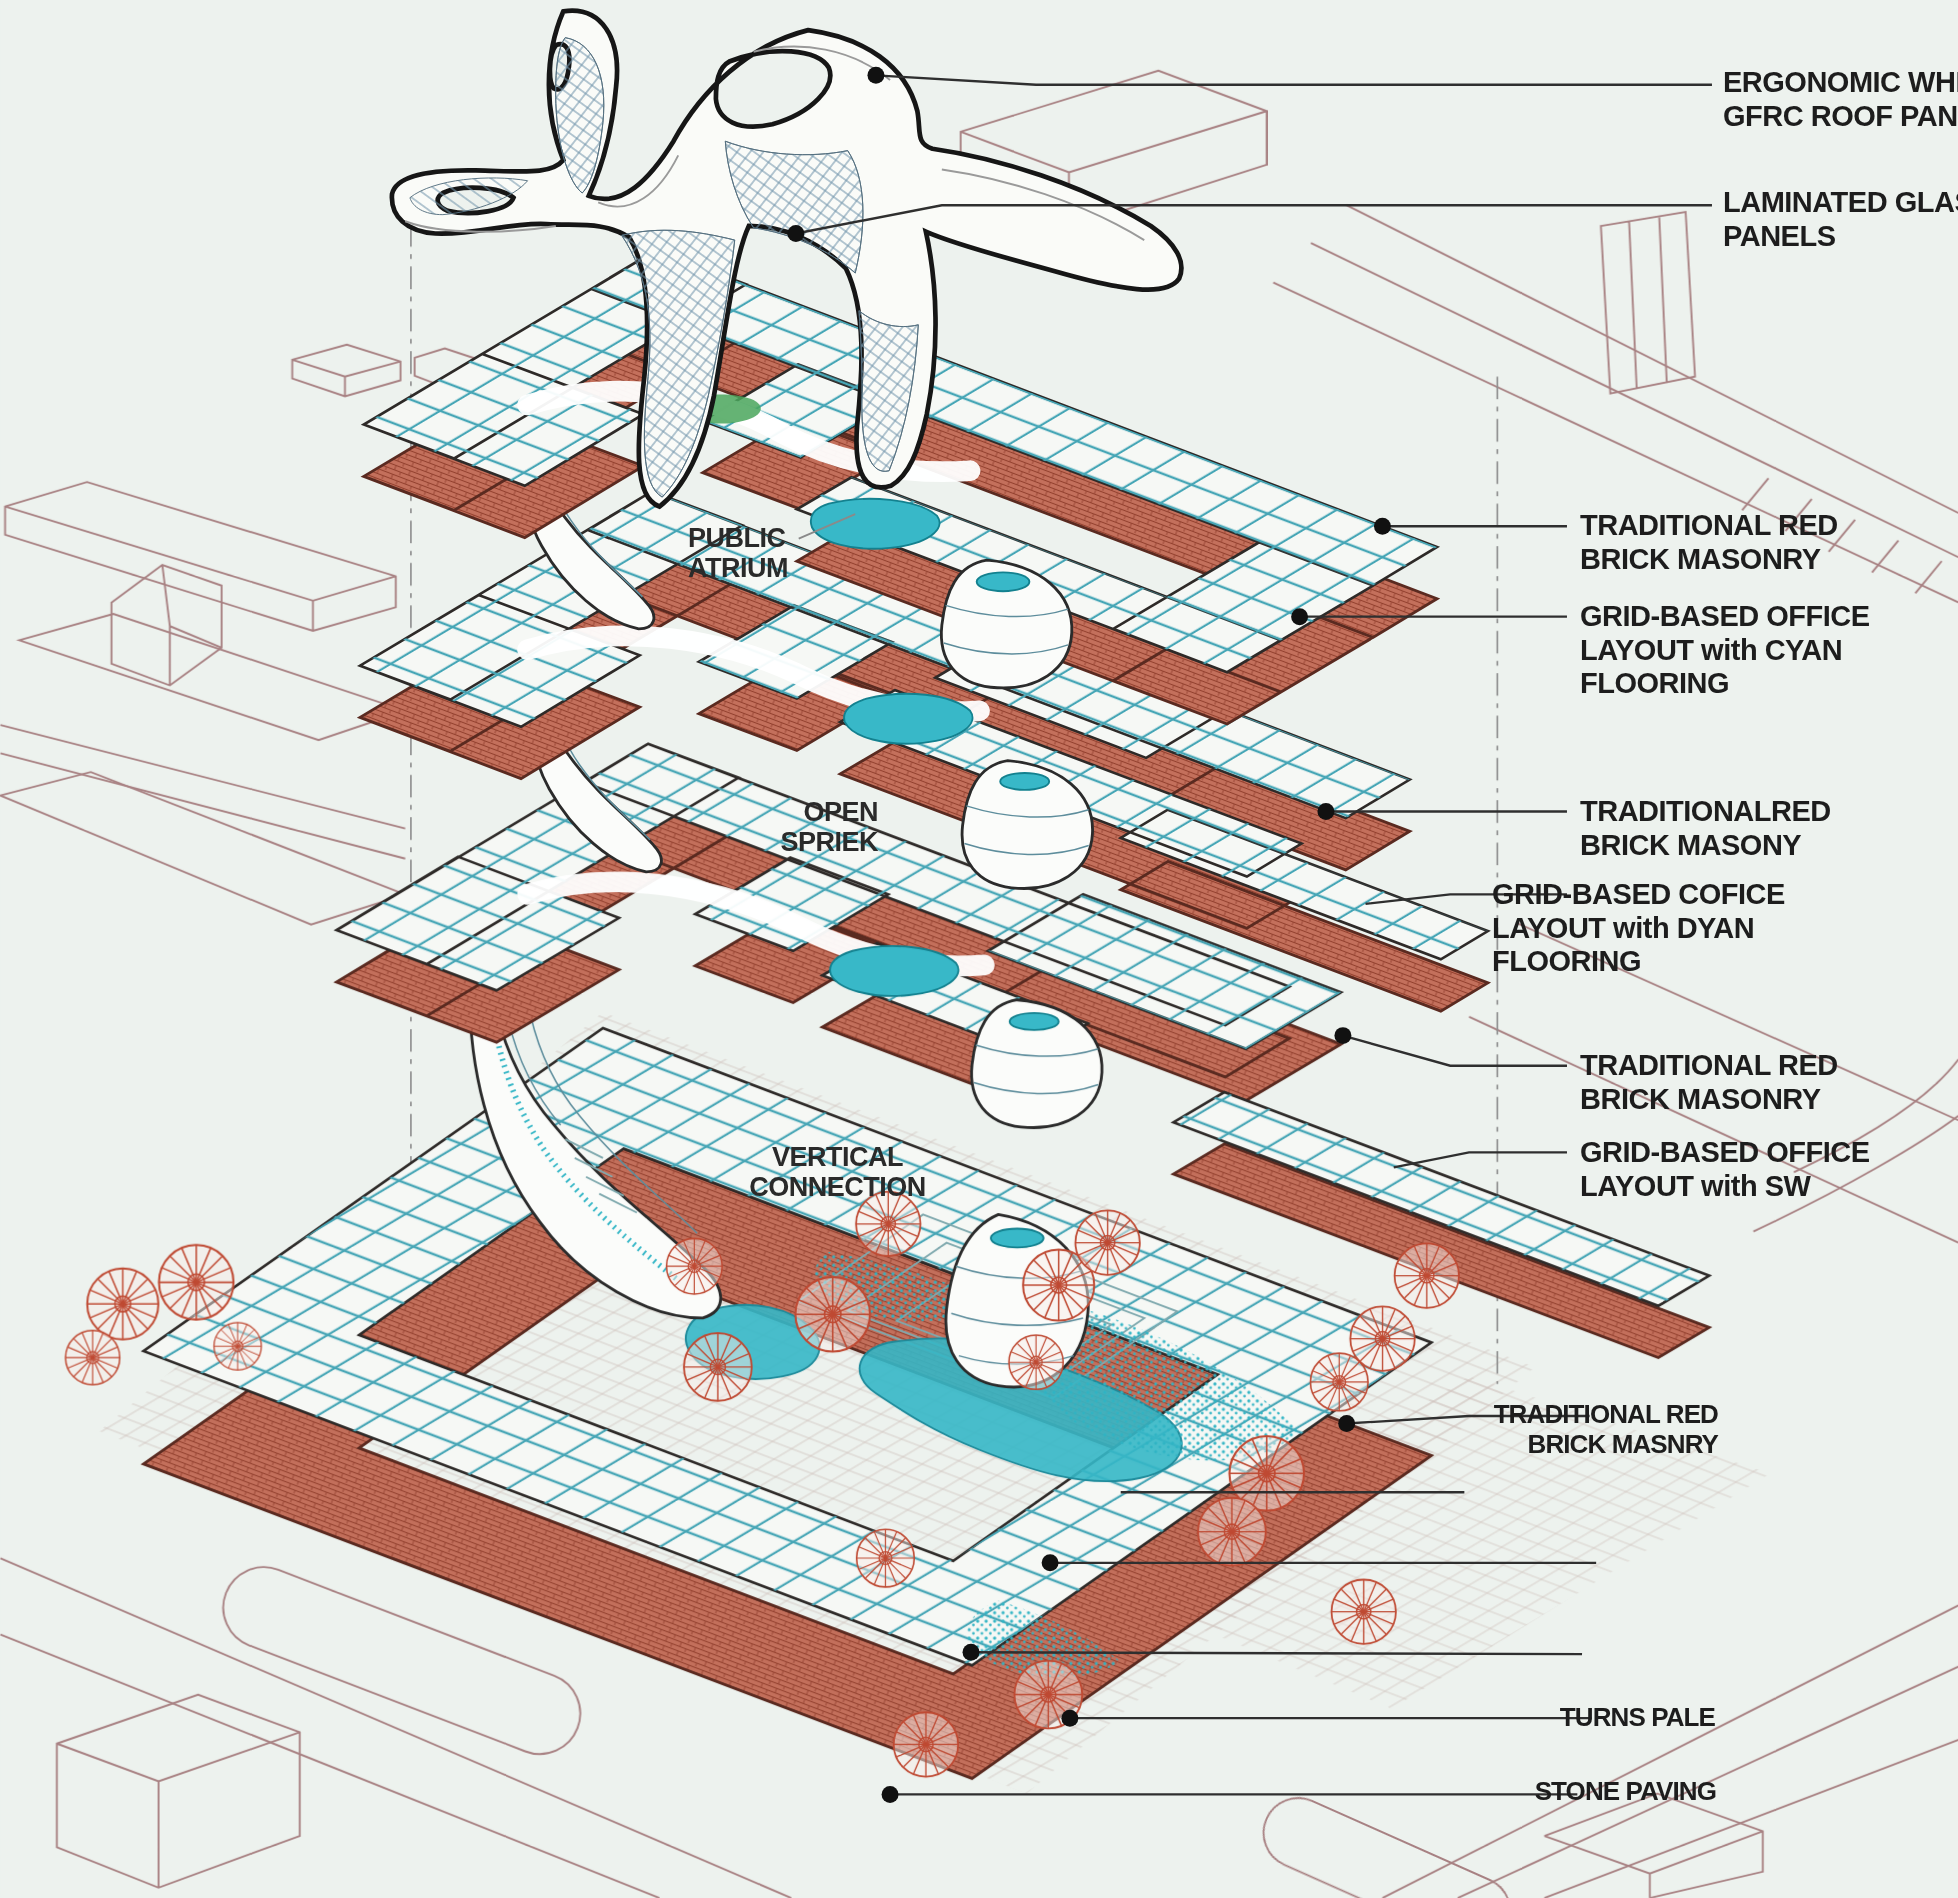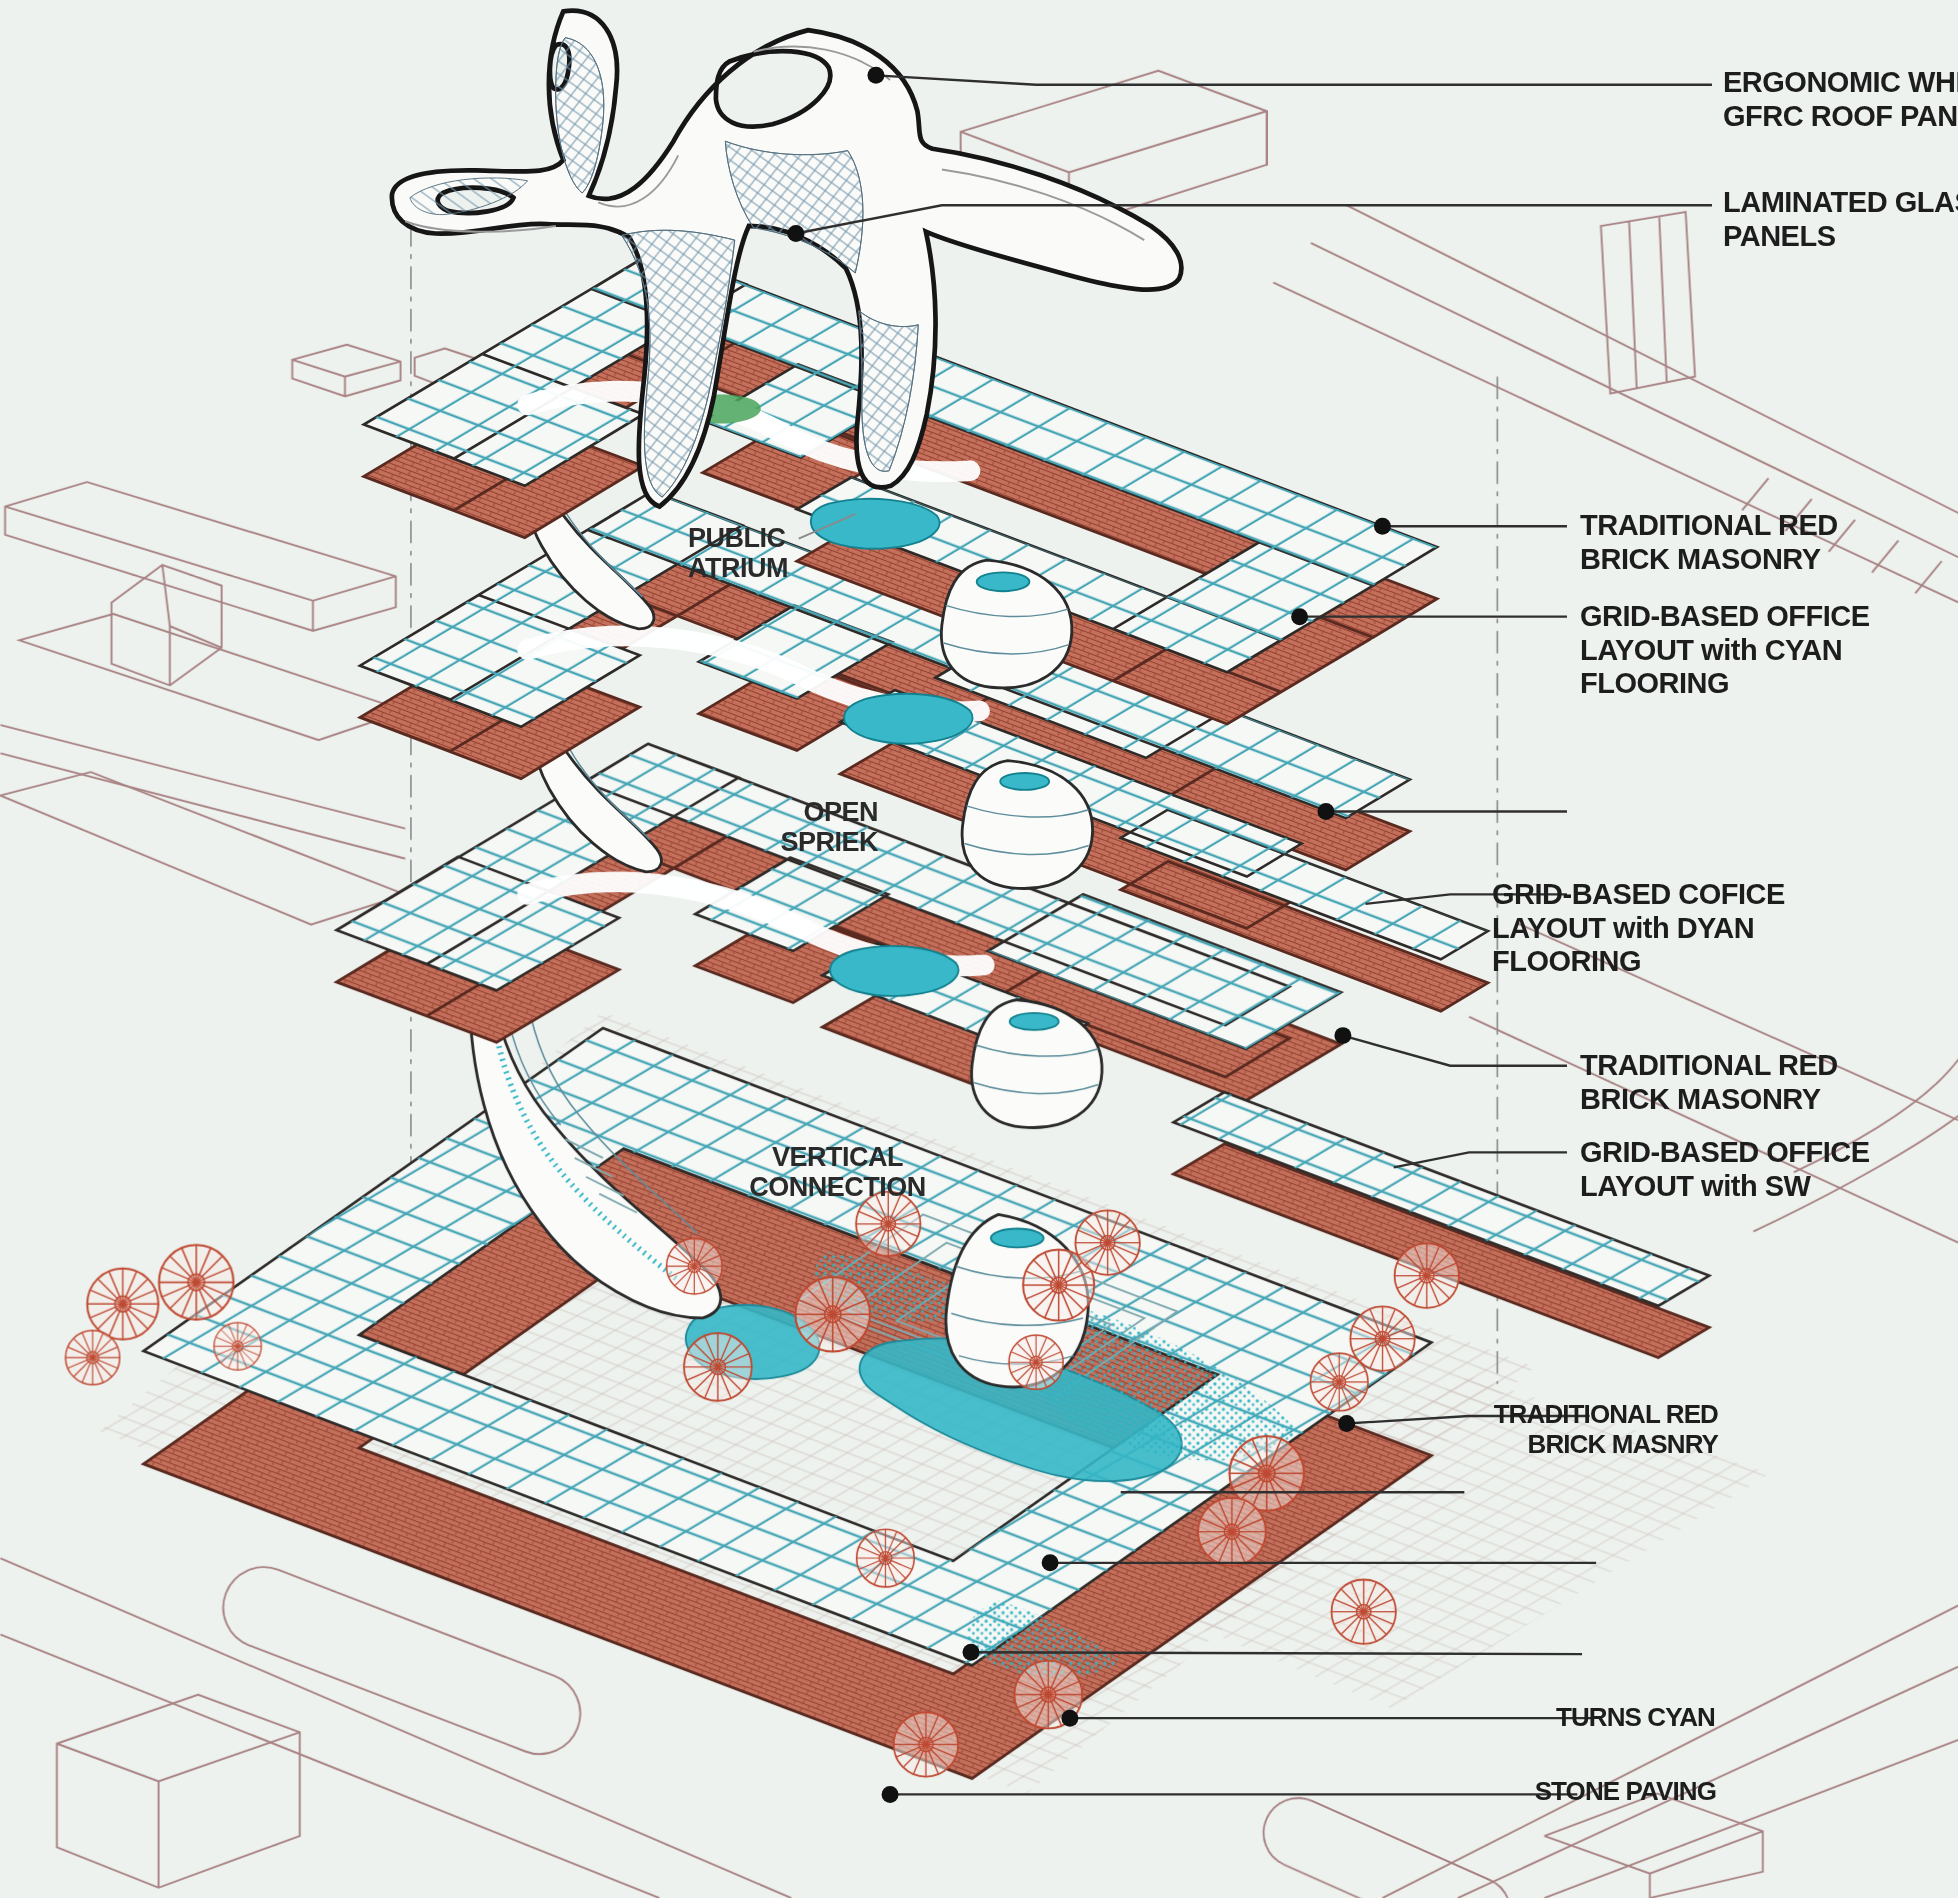--- a/index.html
+++ b/index.html
@@ -324,39 +324,43 @@
 </div>
 <div class="lbl" style="left:1580px; top:509px;">
   <div>TRADITIONAL RED</div>
   <div>BRICK MASONRY</div>
 </div>
 <div class="lbl" style="left:1580px; top:600px;">
   <div>GRID-BASED OFFICE</div>
   <div>LAYOUT with CYAN</div>
   <div>FLOORING</div>
 </div>
+<div class="lbl" style="left:1580px; top:795px;">
+  <div>TRADITIONALRED</div>
+  <div>BRICK MASONY</div>
+</div>
 <div class="lbl" style="left:1492px; top:878px;">
   <div>GRID-BASED COFICE</div>
   <div>LAYOUT with DYAN</div>
   <div>FLOORING</div>
 </div>
 <div class="lbl" style="left:1580px; top:1049px;">
   <div>TRADITIONAL RED</div>
   <div>BRICK MASONRY</div>
 </div>
 <div class="lbl" style="left:1580px; top:1136px;">
   <div>GRID-BASED OFFICE</div>
   <div>LAYOUT with SW</div>
 </div>
 <div class="lbl small right" style="left:1318px; width:400px; top:1399px;">
   <div>TRADITIONAL RED</div>
   <div>BRICK MASNRY</div>
 </div>
 <div class="lbl small right" style="left:1412px; width:303px; top:1702px;">
-  <div>TURNS CYAN</div>
+  <div>TURNS PALE</div>
 </div>
 <div class="lbl small right" style="left:1412px; width:304px; top:1776px;">
   <div>STONE PAVING</div>
 </div>
 
 <div class="innerlbl" style="left:688px; top:524px;">
   <div>PUBLIC</div>
   <div>ATRIUM</div>
 </div>
 <div class="innerlbl center" style="left:709px; width:169px; top:798px; text-align:right;">

